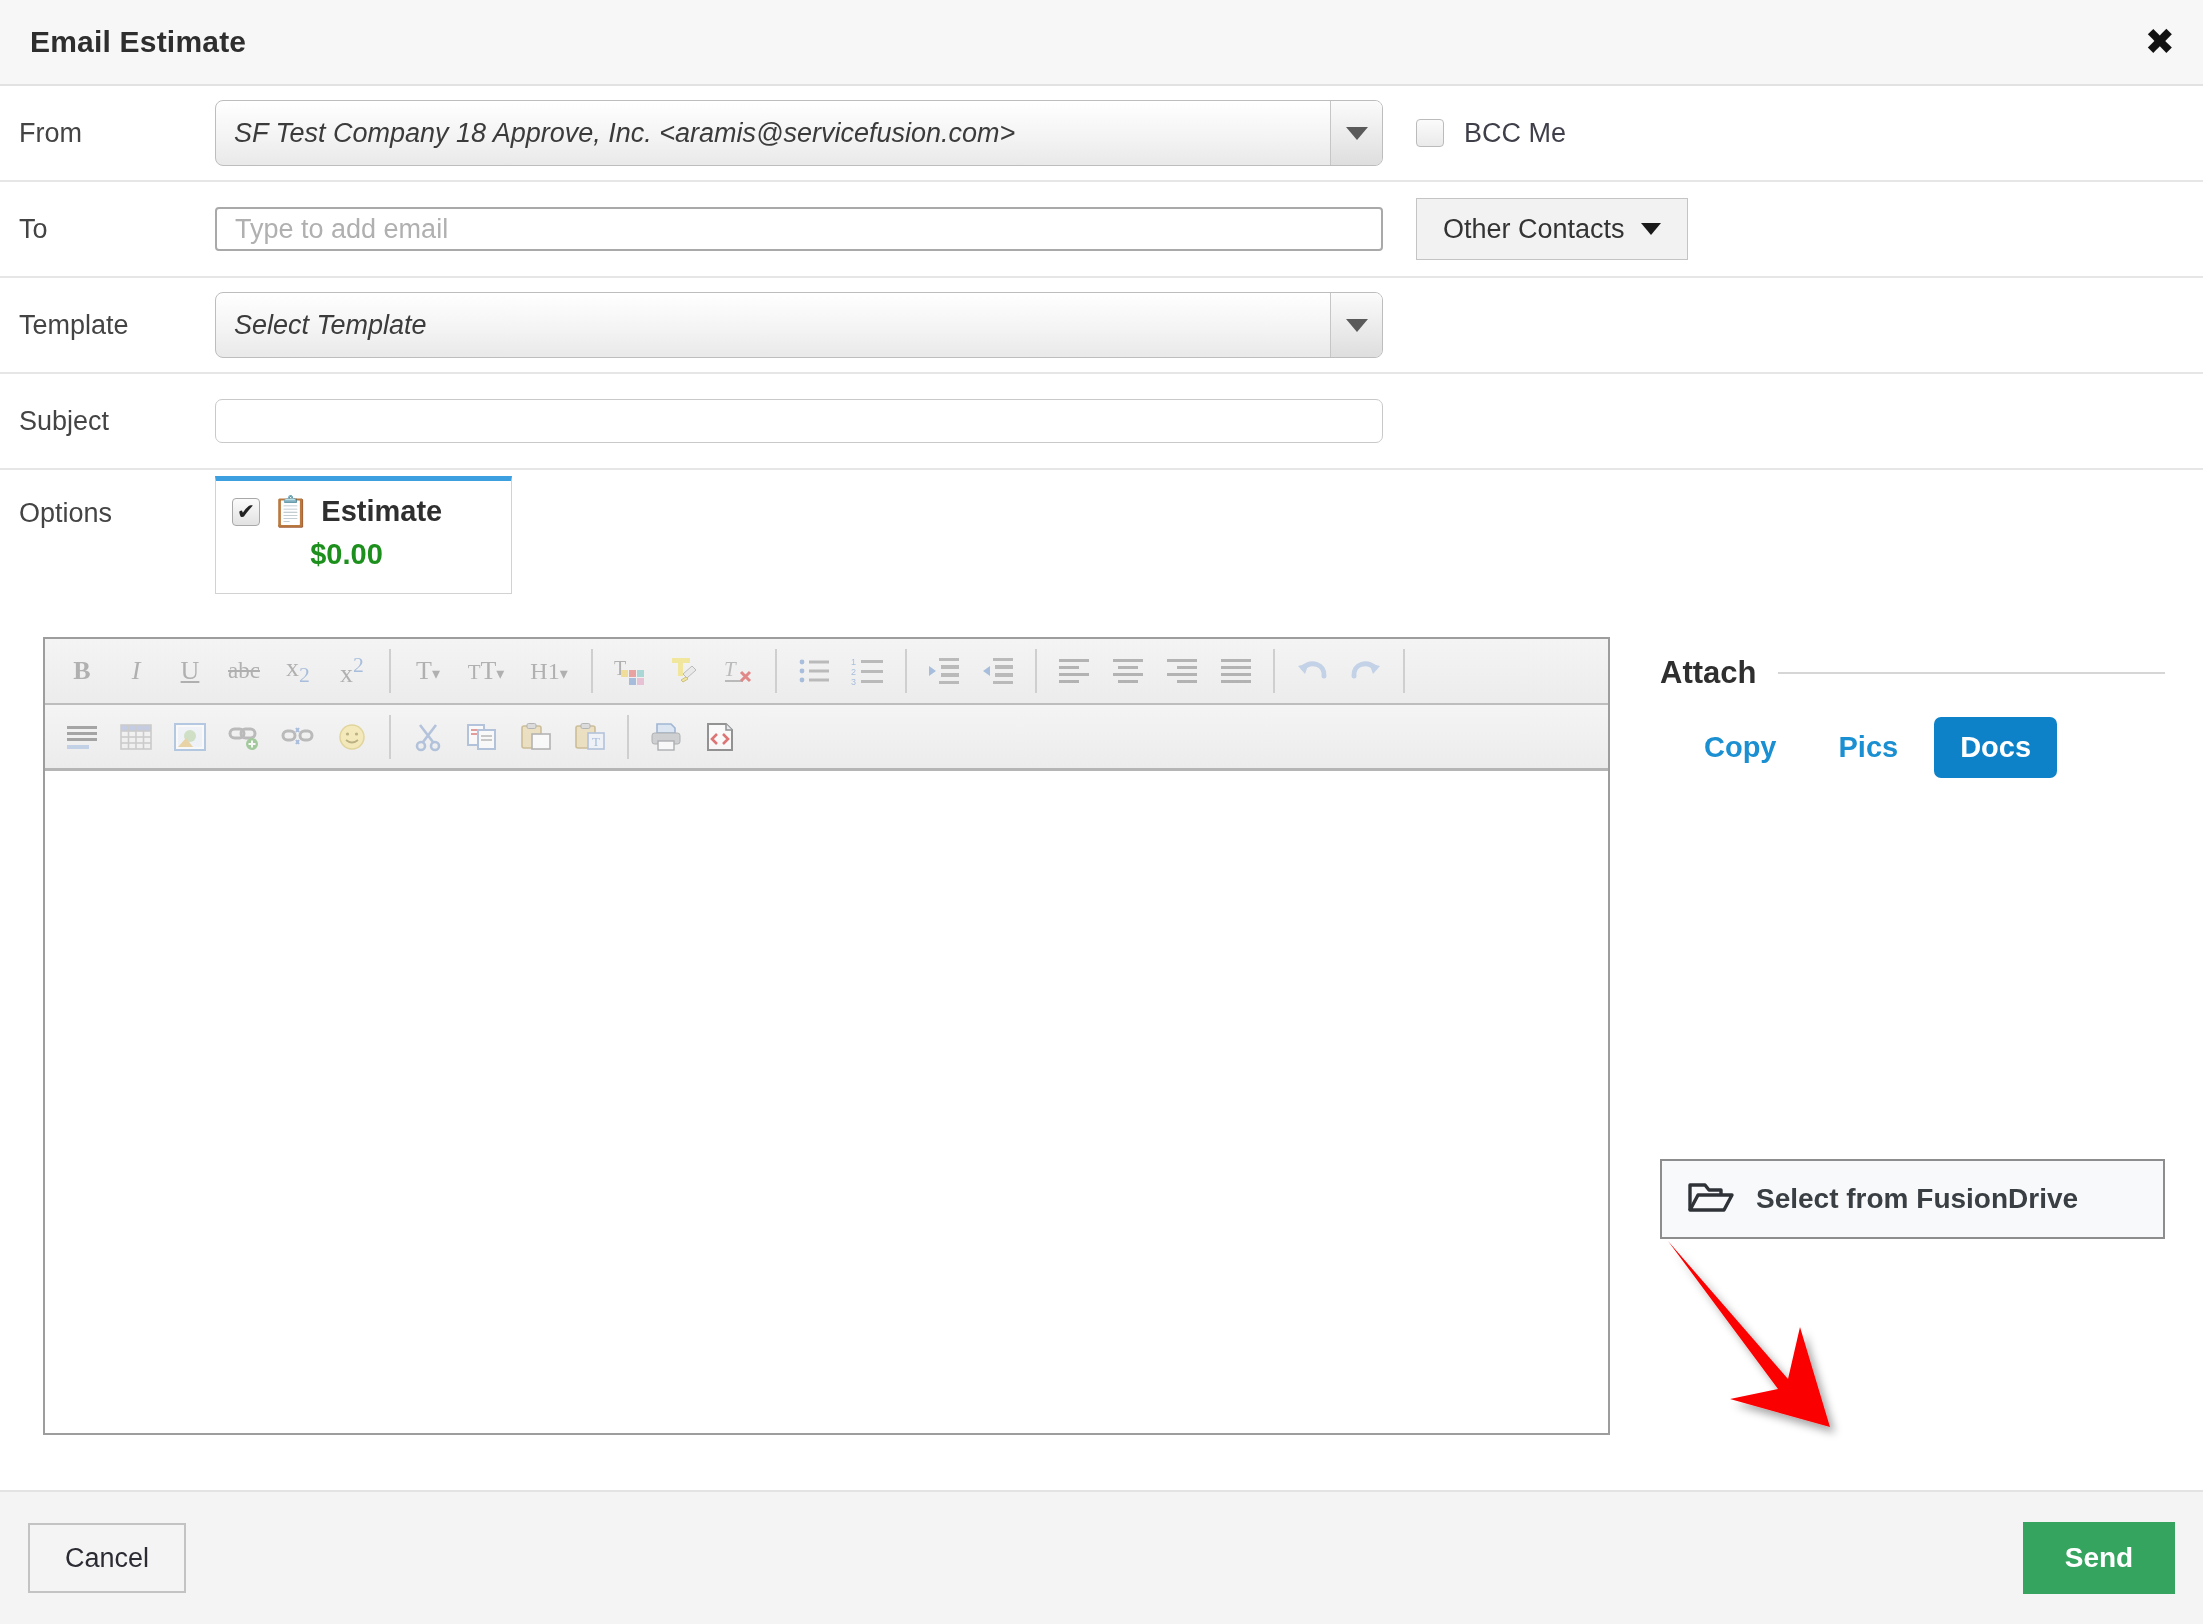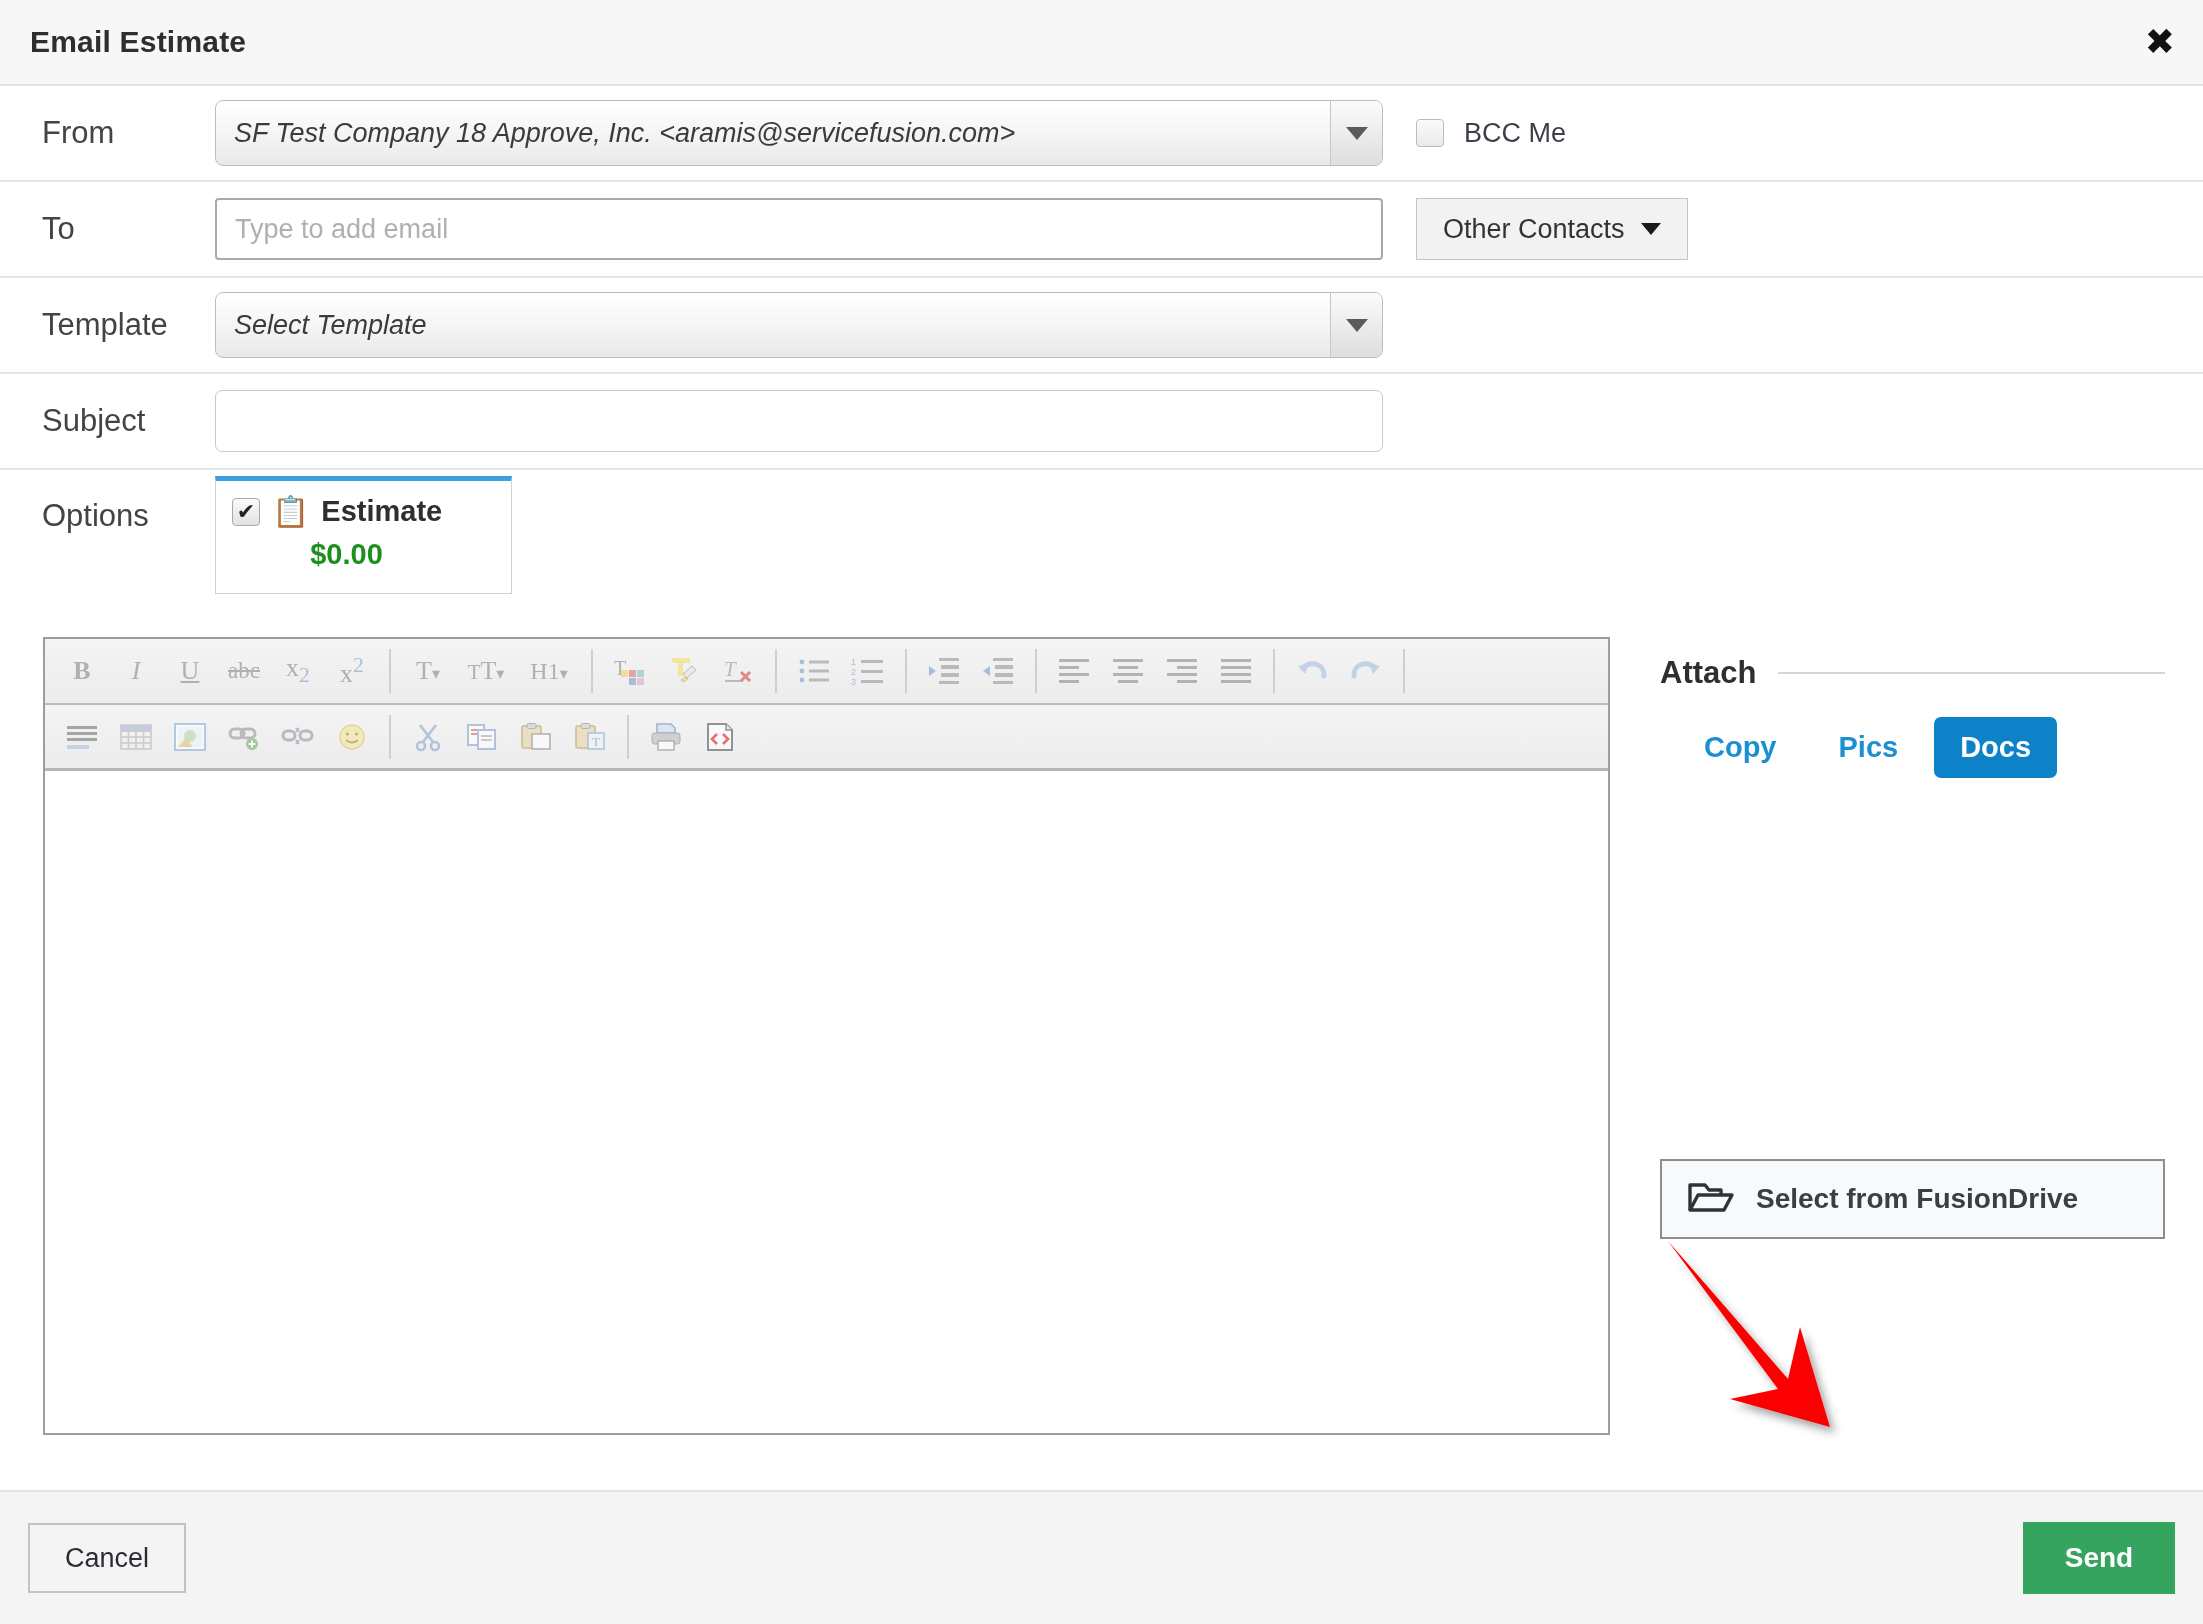--- a/index.html
+++ b/index.html
@@ -65,33 +65,33 @@
   }
   .row-from    { height: 96px; }
   .row-to      { height: 96px; }
   .row-template{ height: 96px; }
   .row-subject { height: 96px; }
   .row-options { min-height: 155px; border-bottom: none; align-items: flex-start; padding-top: 0; }
 
   .form-label {
     width: 215px;
     flex: 0 0 215px;
-    padding-left: 42px;
-    font-size: 31px;
+    padding-left: 19px;
+    font-size: 27px;
     color: #444;
     font-weight: normal;
   }
   .row-options .form-label { padding-top: 28px; }
 
   .field-col { flex: 0 0 1168px; width: 1168px; }
 
   
   .txt-input {
     width: 1168px;
-    height: 62px;
+    height: 44px;
     border: 1px solid #c9c9c9;
     border-radius: 7px;
     background: #fff;
     font-size: 27px;
     color: #555;
     padding: 0 18px;
     font-family: "Liberation Sans", sans-serif;
     outline: none;
   }
   .txt-input.focus-ring {

